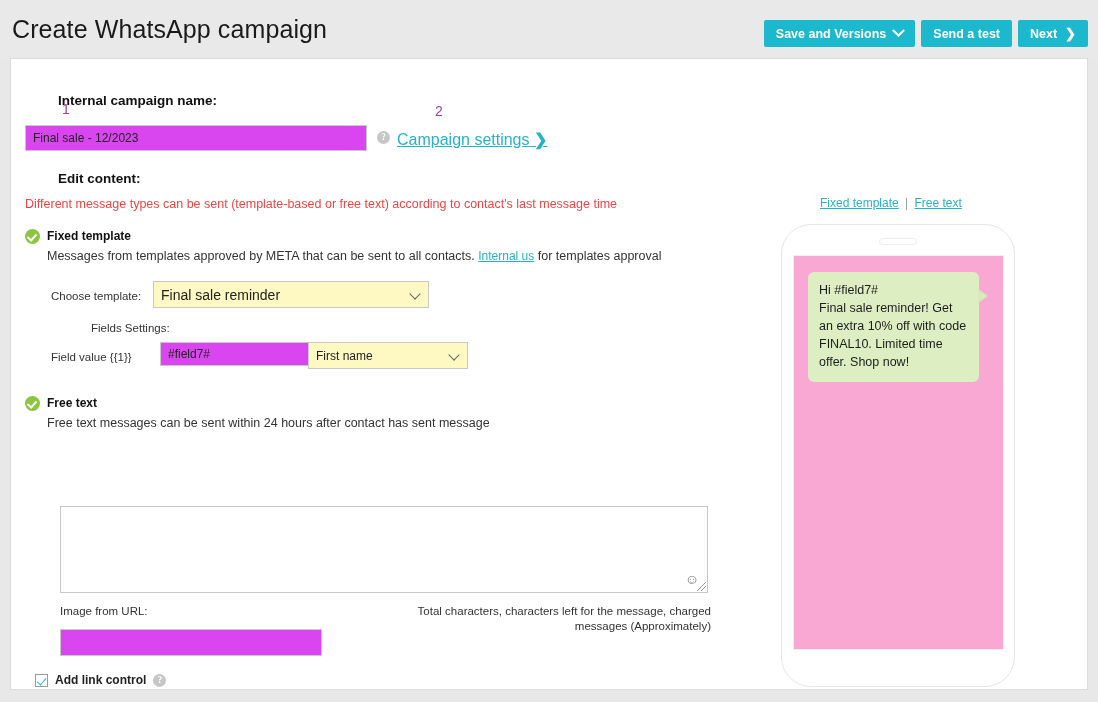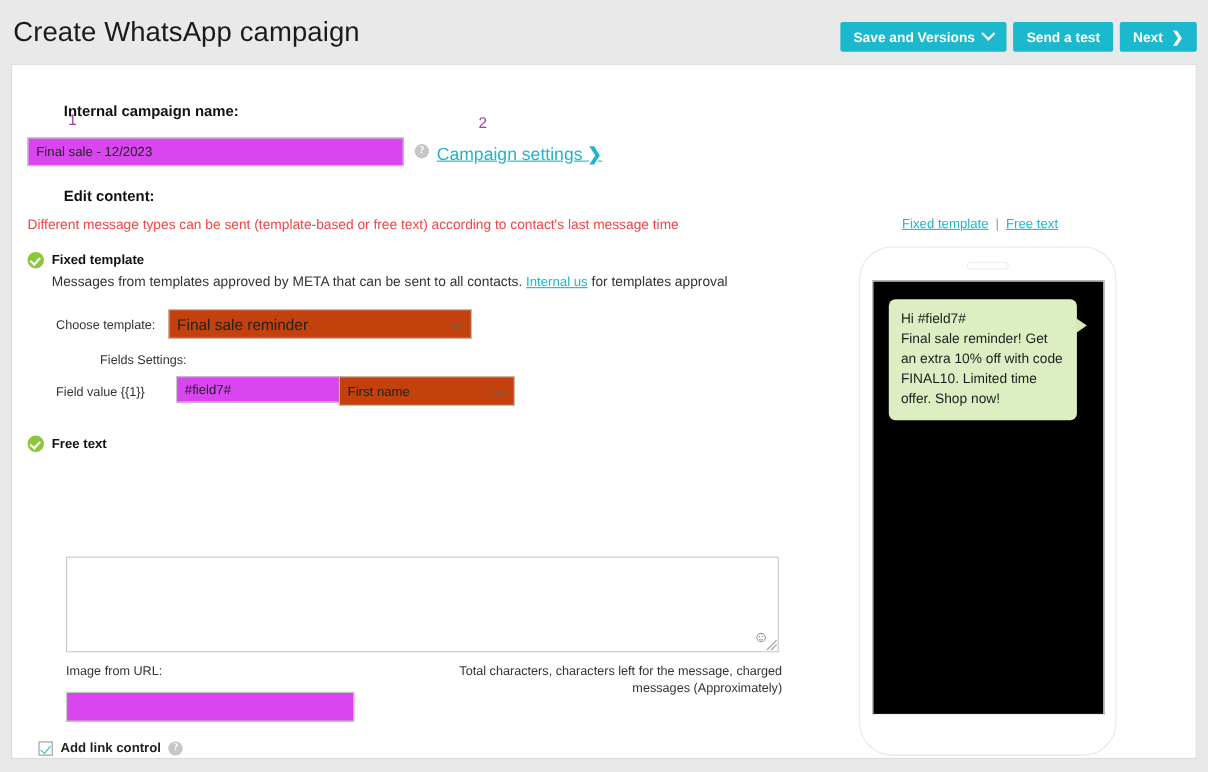--- a/index.html
+++ b/index.html
@@ -121,21 +121,21 @@
   #desc-fixed-template { position: absolute; left: 36px; top: 190px; }
   #desc-free-text { position: absolute; left: 36px; top: 357px; }
 
   .form-label { font-size: 11.5px; color: #333; }
   #lbl-choose-template { position: absolute; left: 40px; top: 231px; }
   #lbl-fields-settings { position: absolute; left: 40px; top: 263px; margin-left: 40px; }
   #lbl-field-value { position: absolute; left: 40px; top: 292px; }
 
   .select {
     font-family: "Liberation Sans", sans-serif;
-    border: 1px solid #c8c8c8; background: #c2410c;
+    border: 1px solid #c8c8c8; background: #fef9c3;
     font-size: 14px; color: #222;
     padding: 3px 5px 3px 7px; outline: none;
     -webkit-appearance: none; appearance: none; cursor: pointer;
   }
   .select-wrap { position: absolute; }
   .select-wrap::after {
     content: ""; position: absolute; right: 10px; top: 9px;
     width: 7px; height: 7px; pointer-events: none;
     border-right: 1.6px solid #666; border-bottom: 1.6px solid #666;
     transform: rotate(45deg);
@@ -198,21 +198,21 @@
     border: 1.5px solid #e6e6e6; border-radius: 30px;
     background: #fff;
   }
   .phone-speaker {
     position: absolute; left: 50%; top: 13px; transform: translateX(-50%);
     width: 38px; height: 7px; border: 1.5px solid #ededed; border-radius: 4px;
   }
   .phone-screen {
     position: absolute; left: 11px; top: 30px;
     width: 211px; height: 395px;
-    border: 1px solid #efefef; background: #000000;
+    border: 1px solid #efefef; background: #f9a8d4;
     overflow: hidden;
   }
   .bubble {
     position: relative; margin: 16px 24px 0 14px;
     background: #ddefc2; border-radius: 6px;
     padding: 9px 11px 11px 11px;
     font-size: 12.5px; color: #1d1d1d; line-height: 18px;
     white-space: pre-line;
   }
   .bubble::after {
@@ -271,20 +271,21 @@
     <div class="form-label" id="lbl-field-value">Field value {{1}}</div>
     <input class="txt-input" id="field-value-input" value="#field7#" style="">
     <div class="select-wrap" id="wrap-field-map">
       <select class="select" id="field-map-select">
         <option>First name</option>
       </select>
     </div>
 
     <span class="check-circle" id="check-free-text"></span>
     <div class="opt-title" id="title-free-text">Free text</div>
+    <div class="opt-desc" id="desc-free-text">Free text messages can be sent within 24 hours after contact has sent message</div>
 
     <div class="ta-wrap">
       <textarea id="free-text-area" placeholder="" style=""></textarea>
       <span id="emoji-icon">☺</span>
       <svg id="resize-grip" viewBox="0 0 13 13">
         <line x1="12" y1="3" x2="3" y2="12" stroke="#9a9a9a" stroke-width="1"></line>
         <line x1="12" y1="7" x2="7" y2="12" stroke="#9a9a9a" stroke-width="1"></line>
       </svg>
     </div>
 

